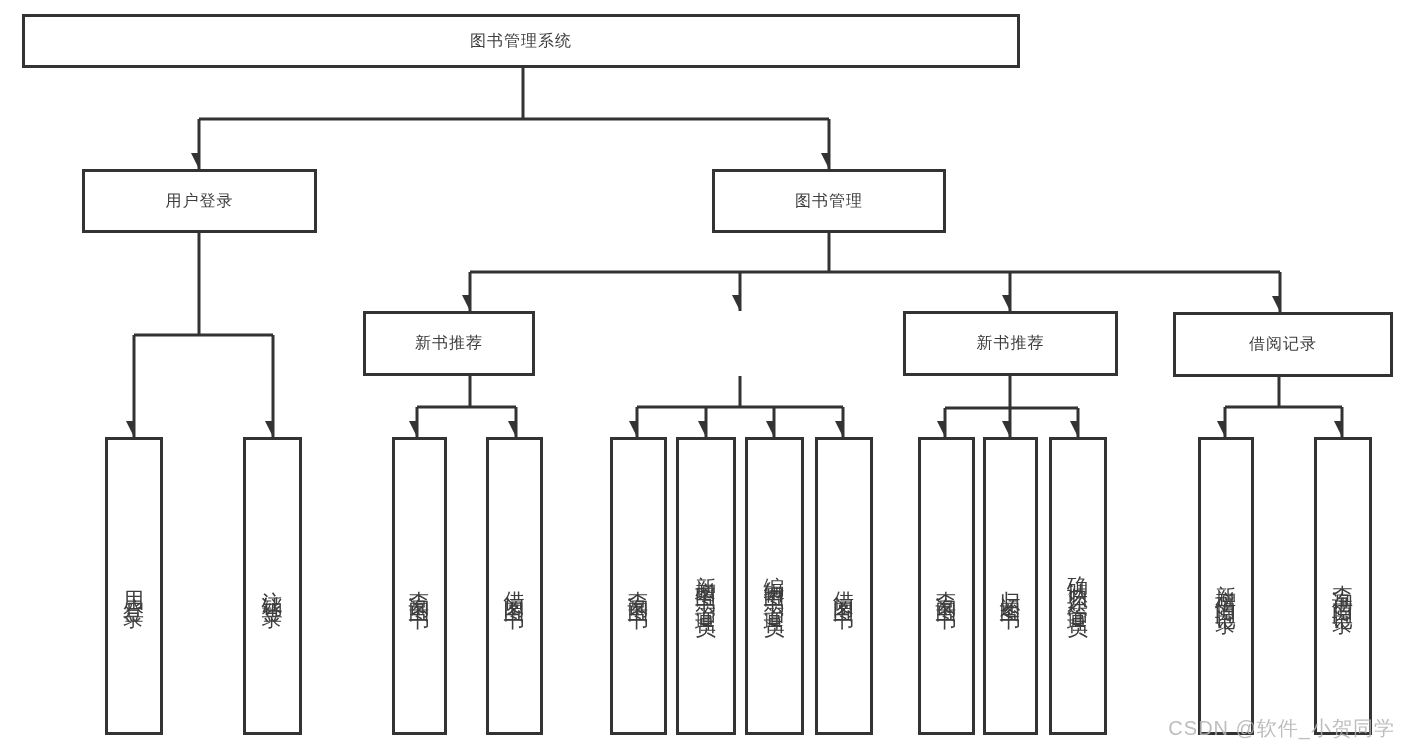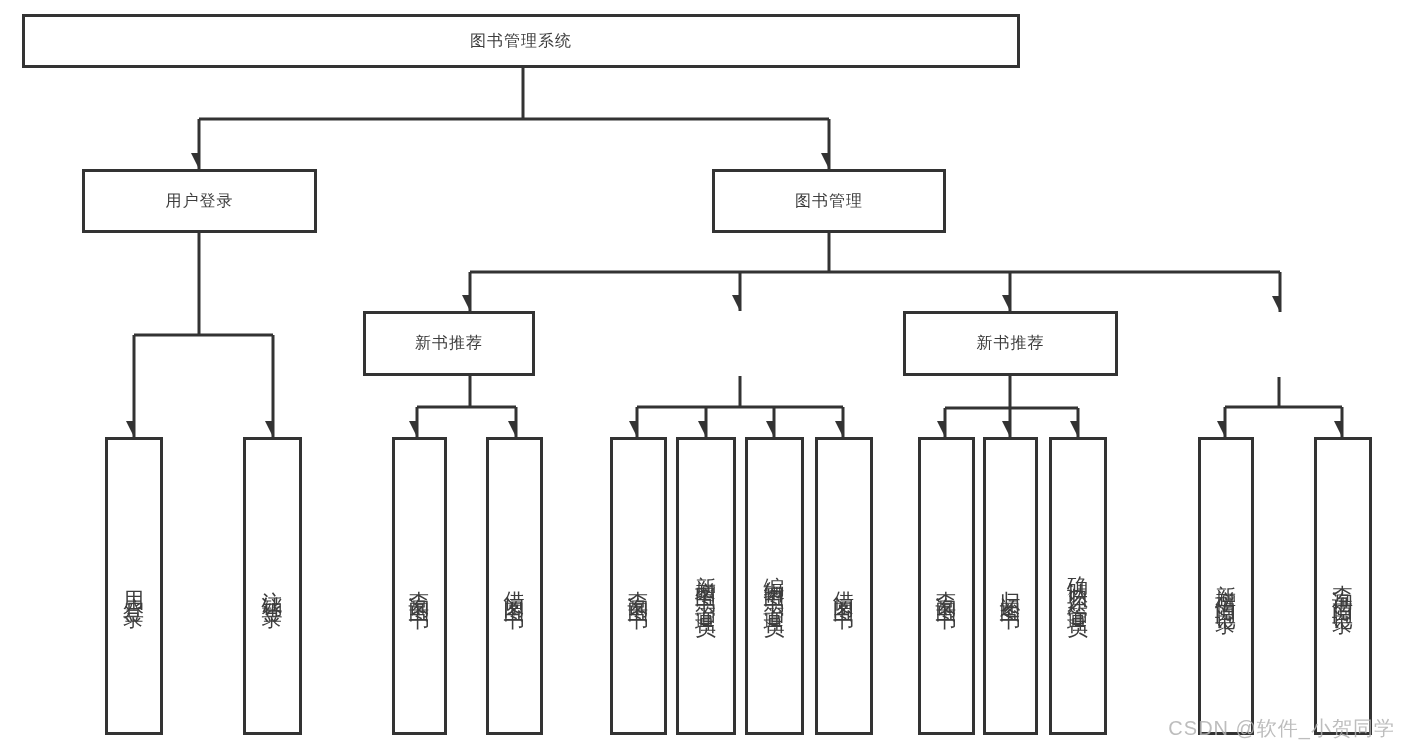--- a/index.html
+++ b/index.html
@@ -130,20 +130,23 @@
   <div class="node" style="left:712px;top:169px;width:234px;height:64px;">
     <span>图书管理</span>
   </div>
 
   <div class="node" style="left:363px;top:311px;width:172px;height:65px;">
     <span>新书推荐</span>
   </div>
   <div class="node" style="left:903px;top:311px;width:215px;height:65px;">
     <span>新书推荐</span>
   </div>
+  <div class="node" style="left:1173px;top:312px;width:220px;height:65px;">
+    <span>借阅记录</span>
+  </div>
 
   <div class="node leaf" style="left:105px;top:437px;width:58px;height:298px;">
     <span class="vtext">用户登录</span>
   </div>
   <div class="node leaf" style="left:243px;top:437px;width:59px;height:298px;">
     <span class="vtext">注销登录</span>
   </div>
 
   <div class="node leaf" style="left:392px;top:437px;width:55px;height:298px;">
     <span class="vtext">查询图书</span>

